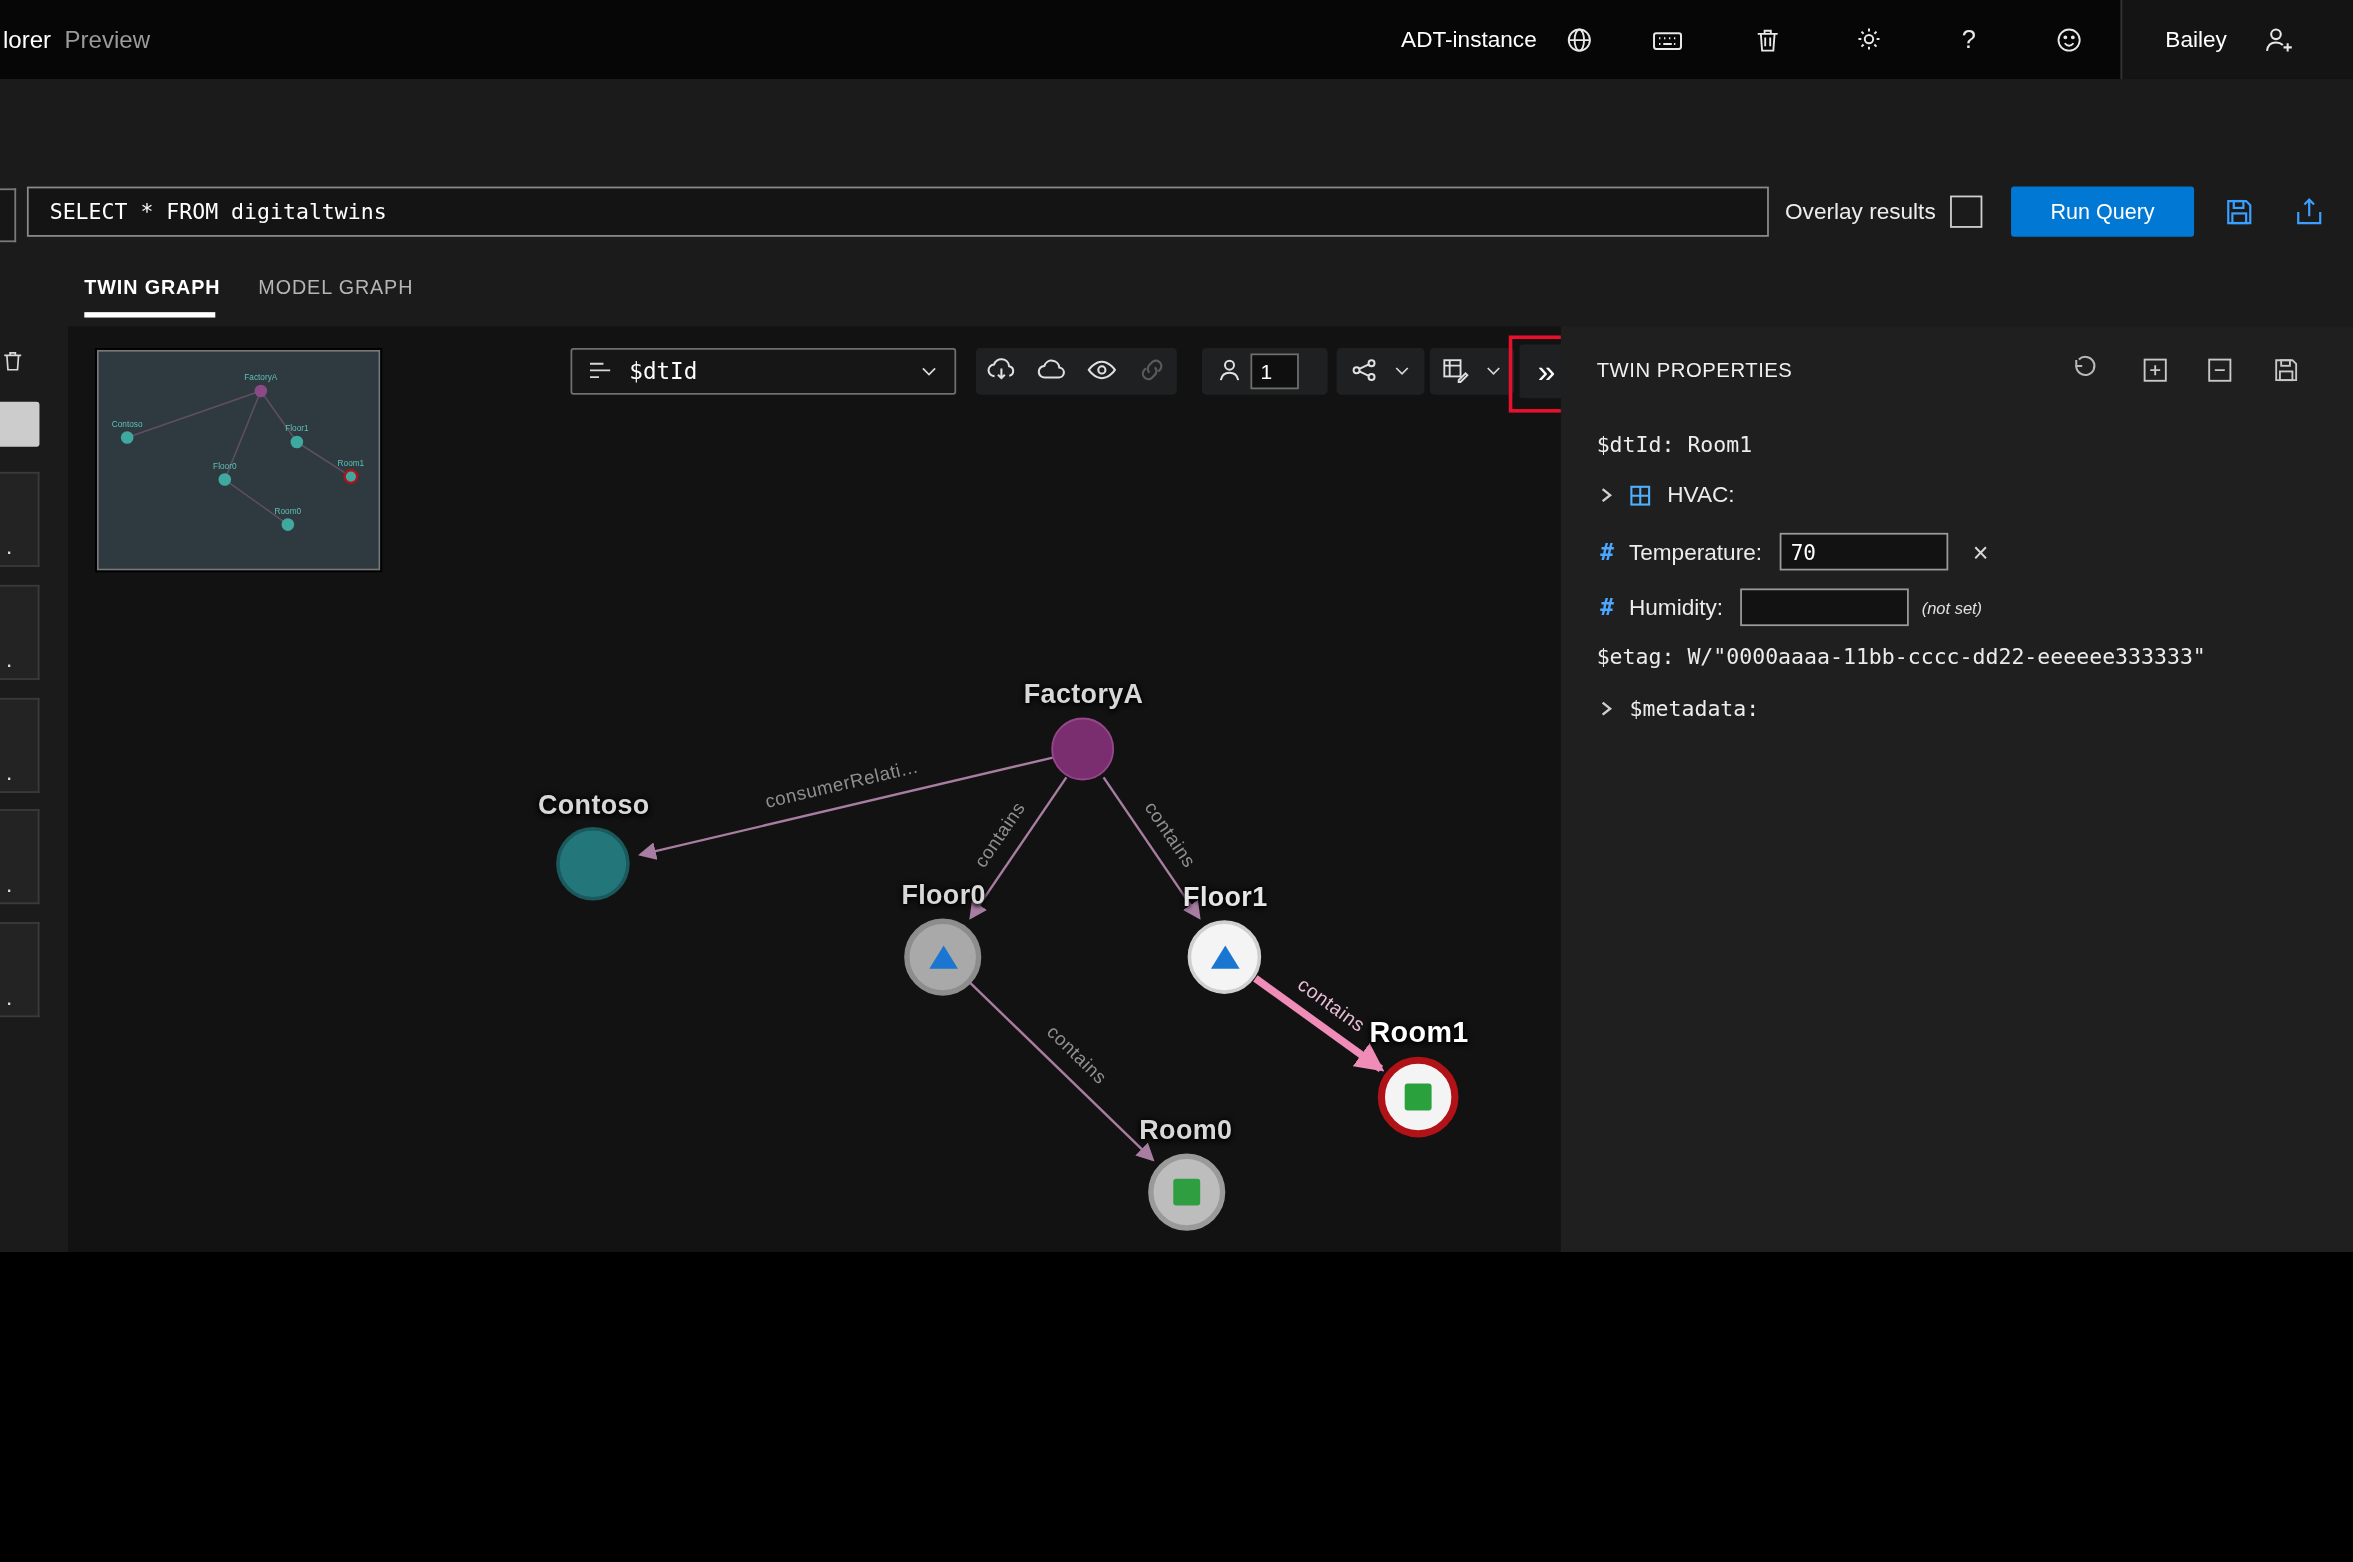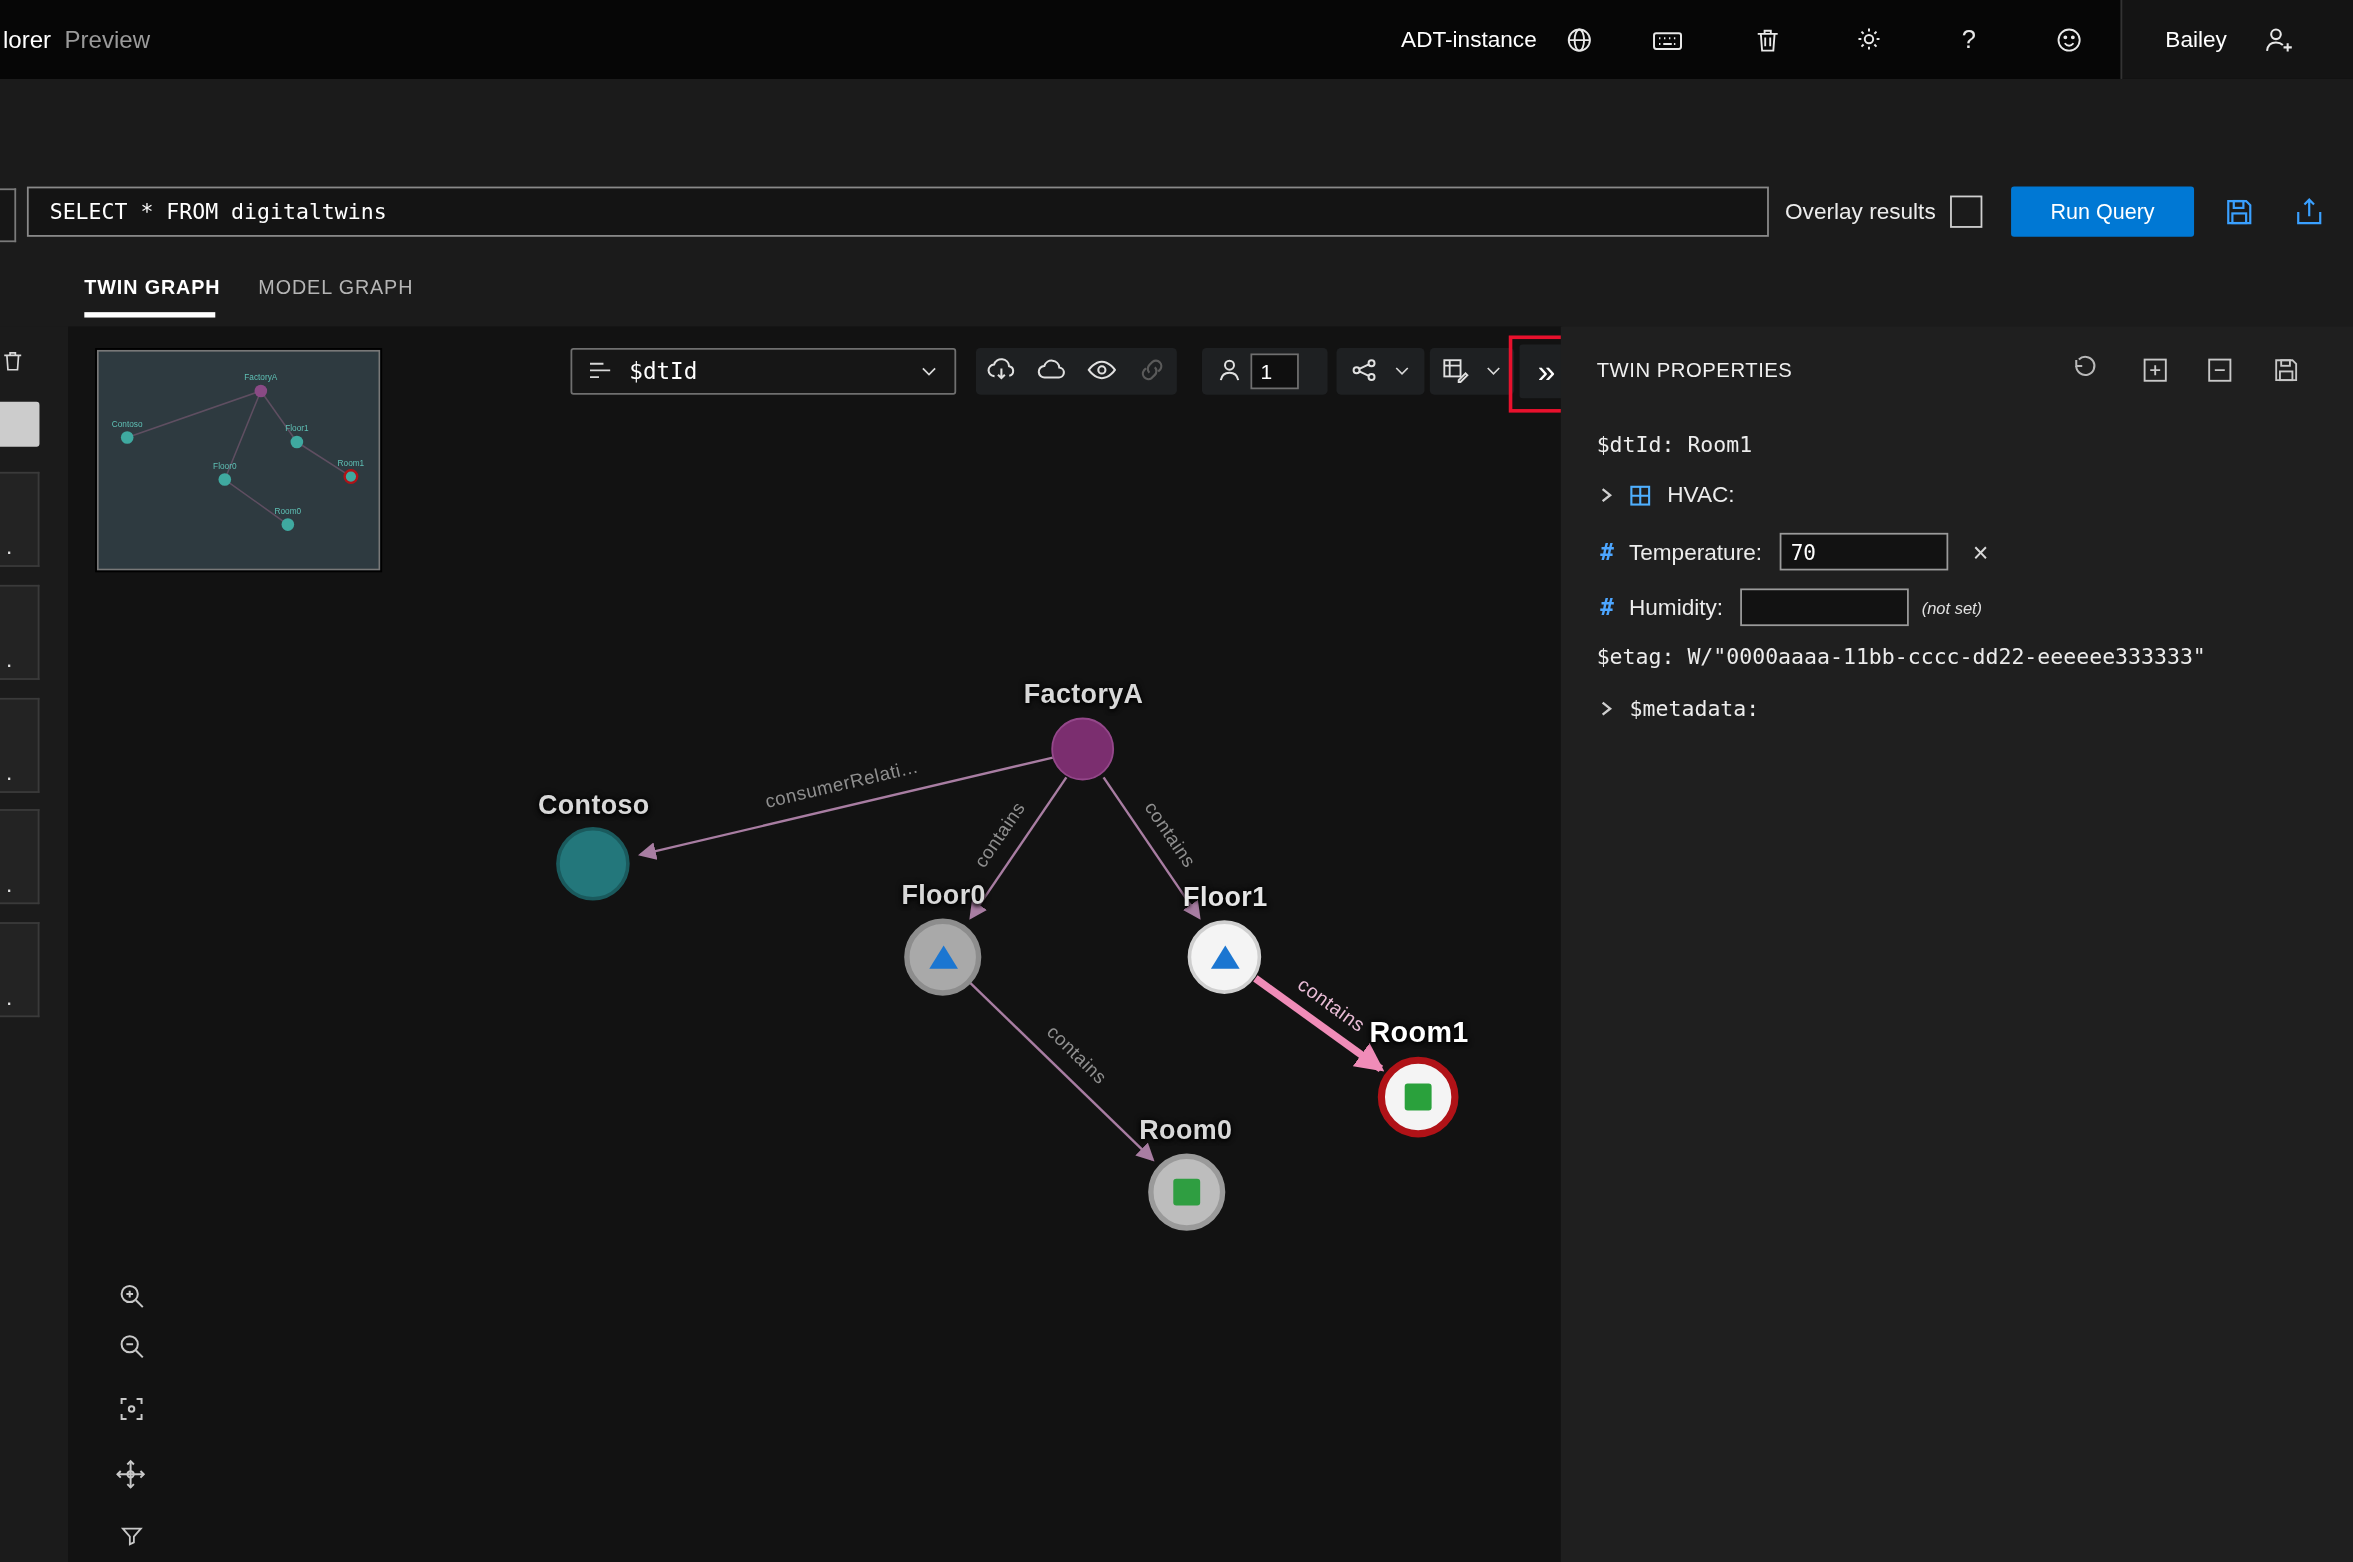--- a/index.html
+++ b/index.html
@@ -1,16 +1,16 @@
 <!DOCTYPE html>
 <html style="font-size:13.4px"><head>
 <meta charset="utf-8">
 <style>
   html,body{margin:0;padding:0;background:#000;overflow:hidden;}
-  .scale-wrap{width:2354px;height:1562px;overflow:hidden;}
+  .scale-wrap{width:2354px;height:1252px;overflow:hidden;}
   .viewport{position:relative;width:1312px;height:871px;transform:scale(1.794);transform-origin:0 0;
             background:#1b1b1b;font-family:"Liberation Sans",sans-serif;color:#e8e8e8;}
   .mono{font-family:"DejaVu Sans Mono",monospace;}
   svg{display:block;}
 
   
   .topbar{position:absolute;left:0;top:0;width:1312px;height:44px;background:#060606;}
   .topbar-right-bg{position:absolute;left:1182px;top:0;width:130px;height:44px;background:#141414;}
   .brand{position:absolute;left:1.7px;top:0;height:44px;display:flex;align-items:center;font-size:13.4px;}
   .brand .frag{color:#ffffff;}

